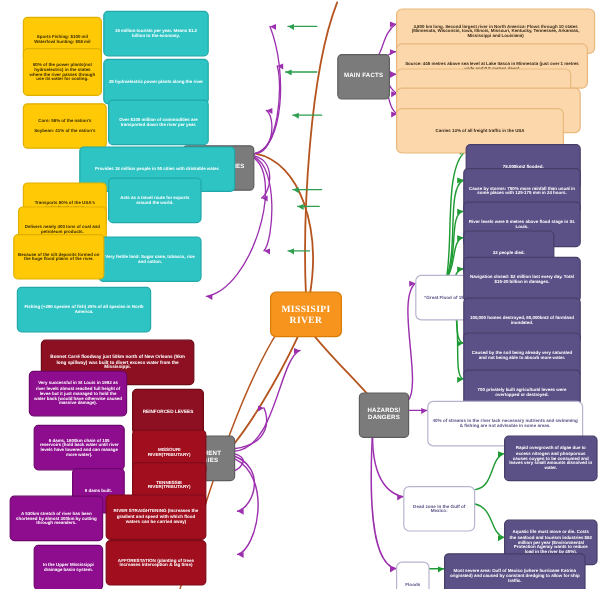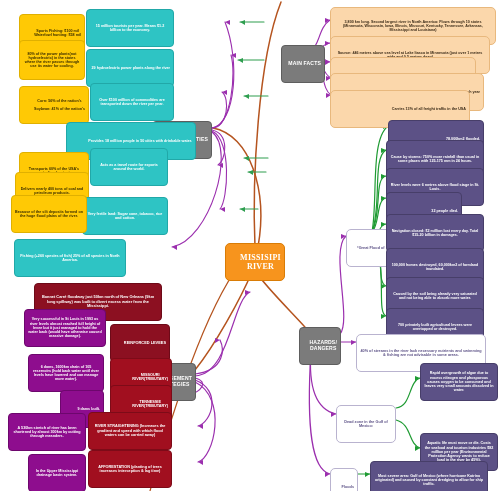--- a/index.html
+++ b/index.html
@@ -1,21 +1,21 @@
 <!DOCTYPE html>
 <html><head>
 <meta charset="utf-8">
 <style>
   html,body{margin:0;padding:0;background:#ffffff;}
   body{width:500px;height:491px;position:relative;overflow:hidden;
        font-family:"Liberation Sans",sans-serif;}
   #canvas{position:absolute;inset:0;width:500px;height:491px;}
   svg.links{position:absolute;left:0;top:0;width:500px;height:491px;pointer-events:none;}
   .node{position:absolute;box-sizing:border-box;display:flex;align-items:center;
-        justify-content:flex-end;text-align:center;border-radius:4px;
+        justify-content:center;text-align:center;border-radius:4px;
         font-weight:bold;line-height:1.15;padding:18px 3px;}
 
   
   .n-center{background:#f7941d;color:#ffffff;border:1px solid #d97c06;
             font-family:"Liberation Serif",serif;font-size:8px;letter-spacing:.3px;
             border-radius:5px;}
   .n-branch{background:#7b7b7b;color:#ffffff;border:1px solid #5e5e5e;font-size:5.1px;
             letter-spacing:.15px;border-radius:4px;}
   .n-peach{background:#fbd7ab;color:#3a2a17;border:1px solid #e8b87d;font-size:3.7px;
            border-radius:5px;}

